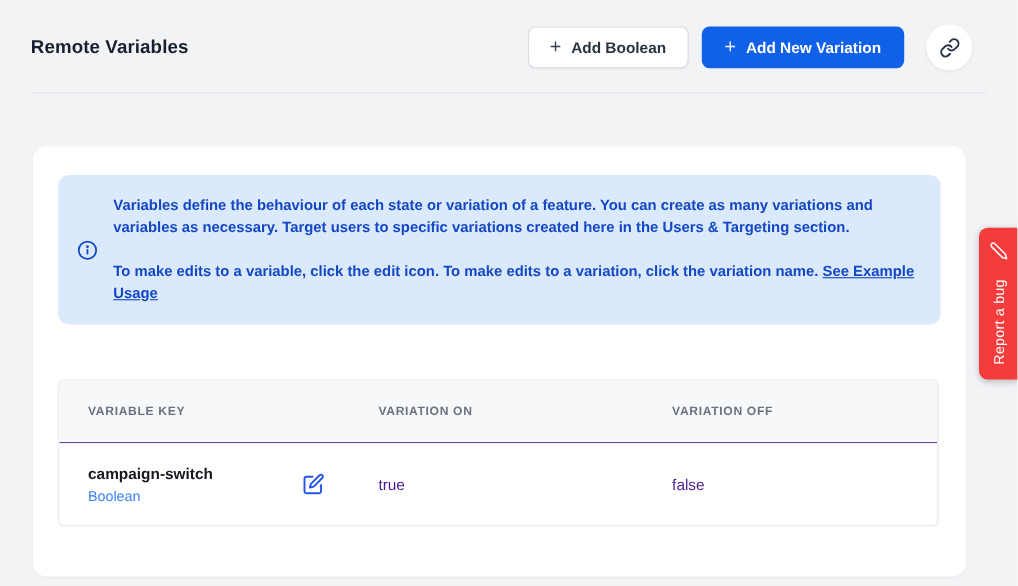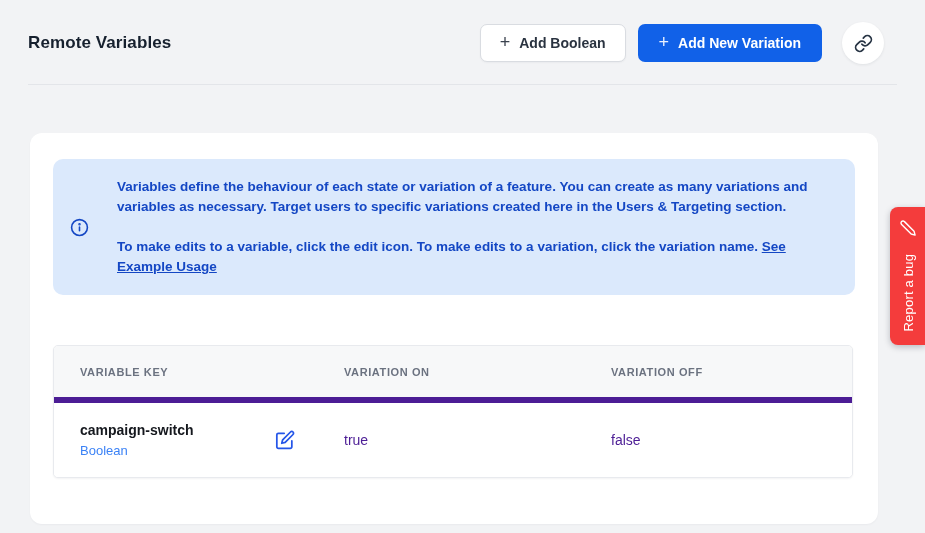--- a/index.html
+++ b/index.html
@@ -49,40 +49,40 @@
   .card {
     background: #ffffff; border-radius: 12px;
     margin: 48px 47px 0 30px; width: 848px;
     padding: 26px 23px 46px 23px;
     box-shadow: 0 1px 2px rgba(16,24,40,.04);
   }
 
   
   .info-box {
     background: var(--c-info_bg, #dbe9fc); border-radius: 10px;
-    display: flex; align-items: center; gap: 28px;
+    display: flex; align-items: center; gap: 14px;
     padding: 18px 16px 18px 17px; width: 802px;
   }
   .info-icon-wrap { flex: 0 0 auto; display: flex; align-items: center; }
   .info-text { color: var(--c-info_text, #1447c4); font-size: 13.5px; font-weight: 600; line-height: 20px; }
   .info-text p + p { margin-top: 20px; }
   .info-link { color: inherit; font-weight: 600; text-decoration: underline; cursor: pointer; }
 
   
   .var-table {
     margin-top: 50px; width: 800px;
     border: 1px solid #e8eaee; border-radius: 5px; overflow: hidden;
     background: #ffffff; box-shadow: 0 1px 2px rgba(16,24,40,.05);
   }
   .t-row {
     display: grid; grid-template-columns: 264px 267px 1fr;
     padding-left: 26px; align-items: center;
   }
   .t-head {
-    background: #f7f8f9; height: 57px; border-bottom: 6px solid #4c1d95;
+    background: #f7f8f9; height: 57px; border-bottom: 1px solid #4c1d95;
   }
   .t-head .t-cell {
     font-size: 11px; font-weight: 700; letter-spacing: .6px;
     color: #6b7280; text-transform: uppercase;
   }
   .t-body-row { height: 74px; background: #ffffff; }
   .cell-key { display: flex; align-items: center; justify-content: space-between; padding-right: 47px; }
   .key-name { font-size: 14px; font-weight: 700; color: #15181e; line-height: 19px; text-align: center; }
   .key-type { font-size: 13px; font-weight: 400; color: #3b82f6; line-height: 18px; margin-top: 2px; }
   .edit-btn { background: none; border: none; cursor: pointer; display: flex; padding: 2px; }

